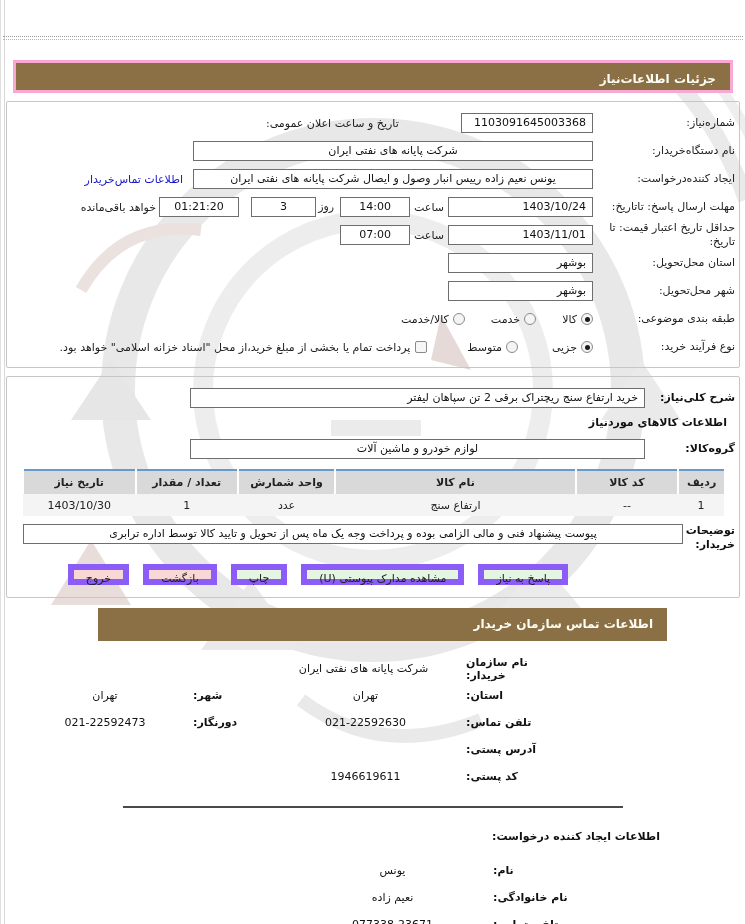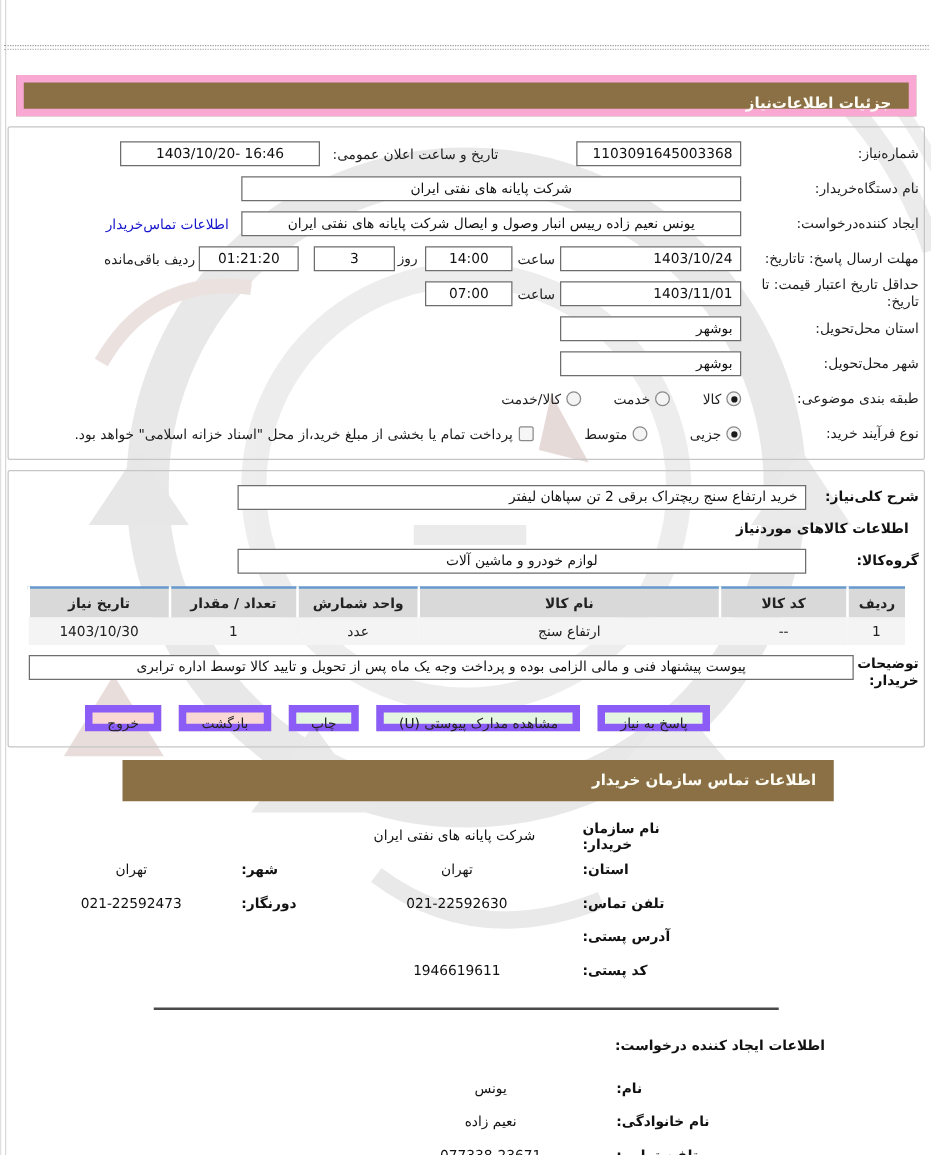--- a/index.html
+++ b/index.html
@@ -13,21 +13,21 @@
   .watermark { position: absolute; top: 60px; left: 0; width: 745px; height: 800px; opacity: .5; pointer-events: none; }
   .content { position: relative; z-index: 2; }
 
   .top-strip { height: 36px; }
   .dotted-sep { height: 4px; border-top: 1px dotted #9a9a9a; border-bottom: 1px dotted #b5b5b5; margin: 0 2px; }
 
   .section-bar {
     background: #8a7044; color: #fdfdf5; font-size: 12px; font-weight: bold;
     height: 33px; line-height: 33px; padding: 0 14px;
   }
-  .bar-1 { margin: 20px 12px 0 12px; border: 6px solid #f9a8d4; }
+  .bar-1 { margin: 20px 12px 0 12px; border: 3px solid #f9a8d4; }
   .bar-2 { margin: 10px 78px 0 97px; }
 
   .box { border: 1px solid #c6c6c6; border-radius: 2px; background: transparent; margin: 8px 5px 0 5px; padding: 7px 4px 6px 4px; }
 
   .frow { display: flex; align-items: center; min-height: 28px; font-size: 11px; color: #1d1d1d; }
   .flabel { width: 142px; padding-left: 6px; text-align: right; line-height: 1.25; flex: none; }
   .field {
     background: #fff; border: 1px solid #6e6e6e; height: 20px; line-height: 18px;
     font-size: 11px; color: #111; padding: 0 6px; overflow: hidden; white-space: nowrap;
   }
@@ -101,21 +101,20 @@
     <div class="section-bar bar-1">
       <span>جزئیات اطلاعات‌نیاز</span>
     </div>
 
     <div class="box">
 
       <div class="frow">
         <div class="flabel">شماره‌نیاز:</div>
         <div class="field ta-r" style="width:132px" dir="ltr">1103091645003368</div>
         <div style="width:205px; text-align:left; padding-left:10px; font-size:11px">تاریخ و ساعت اعلان عمومی:</div>
-        <div class="field ta-c" style="width:160px" dir="ltr">1403/10/20- 16:46</div>
       </div>
 
       <div class="frow">
         <div class="flabel">نام دستگاه‌خریدار:</div>
         <div class="field ta-c" style="width:400px">شرکت پایانه های نفتی ایران</div>
       </div>
 
       <div class="frow">
         <div class="flabel">ایجاد کننده‌درخواست:</div>
         <div class="field ta-c" style="width:400px">یونس نعیم زاده رییس انبار وصول و ایصال شرکت پایانه های نفتی ایران</div>
@@ -123,21 +122,21 @@
       </div>
 
       <div class="frow">
         <div class="flabel">مهلت ارسال پاسخ: تاتاریخ:</div>
         <div class="field ta-r" style="width:145px" dir="ltr">1403/10/24</div>
         <span style="margin:0 4px">ساعت</span>
         <div class="field ta-c" style="width:70px" dir="ltr">14:00</div>
         <span style="margin:0 6px 0 2px; width:16px; line-height:1.1">روز</span>
         <div class="field ta-c" style="width:65px" dir="ltr">3</div>
         <div class="field ta-c" style="width:80px; margin-right:12px" dir="ltr">01:21:20</div>
-        <span style="margin-right:3px">ردیف باقی‌مانده</span>
+        <span style="margin-right:3px">خواهد باقی‌مانده</span>
       </div>
 
       <div class="frow">
         <div class="flabel">حداقل تاریخ اعتبار قیمت: تا تاریخ:</div>
         <div class="field ta-r" style="width:145px" dir="ltr">1403/11/01</div>
         <span style="margin:0 4px">ساعت</span>
         <div class="field ta-c" style="width:70px" dir="ltr">07:00</div>
       </div>
 
       <div class="frow">

